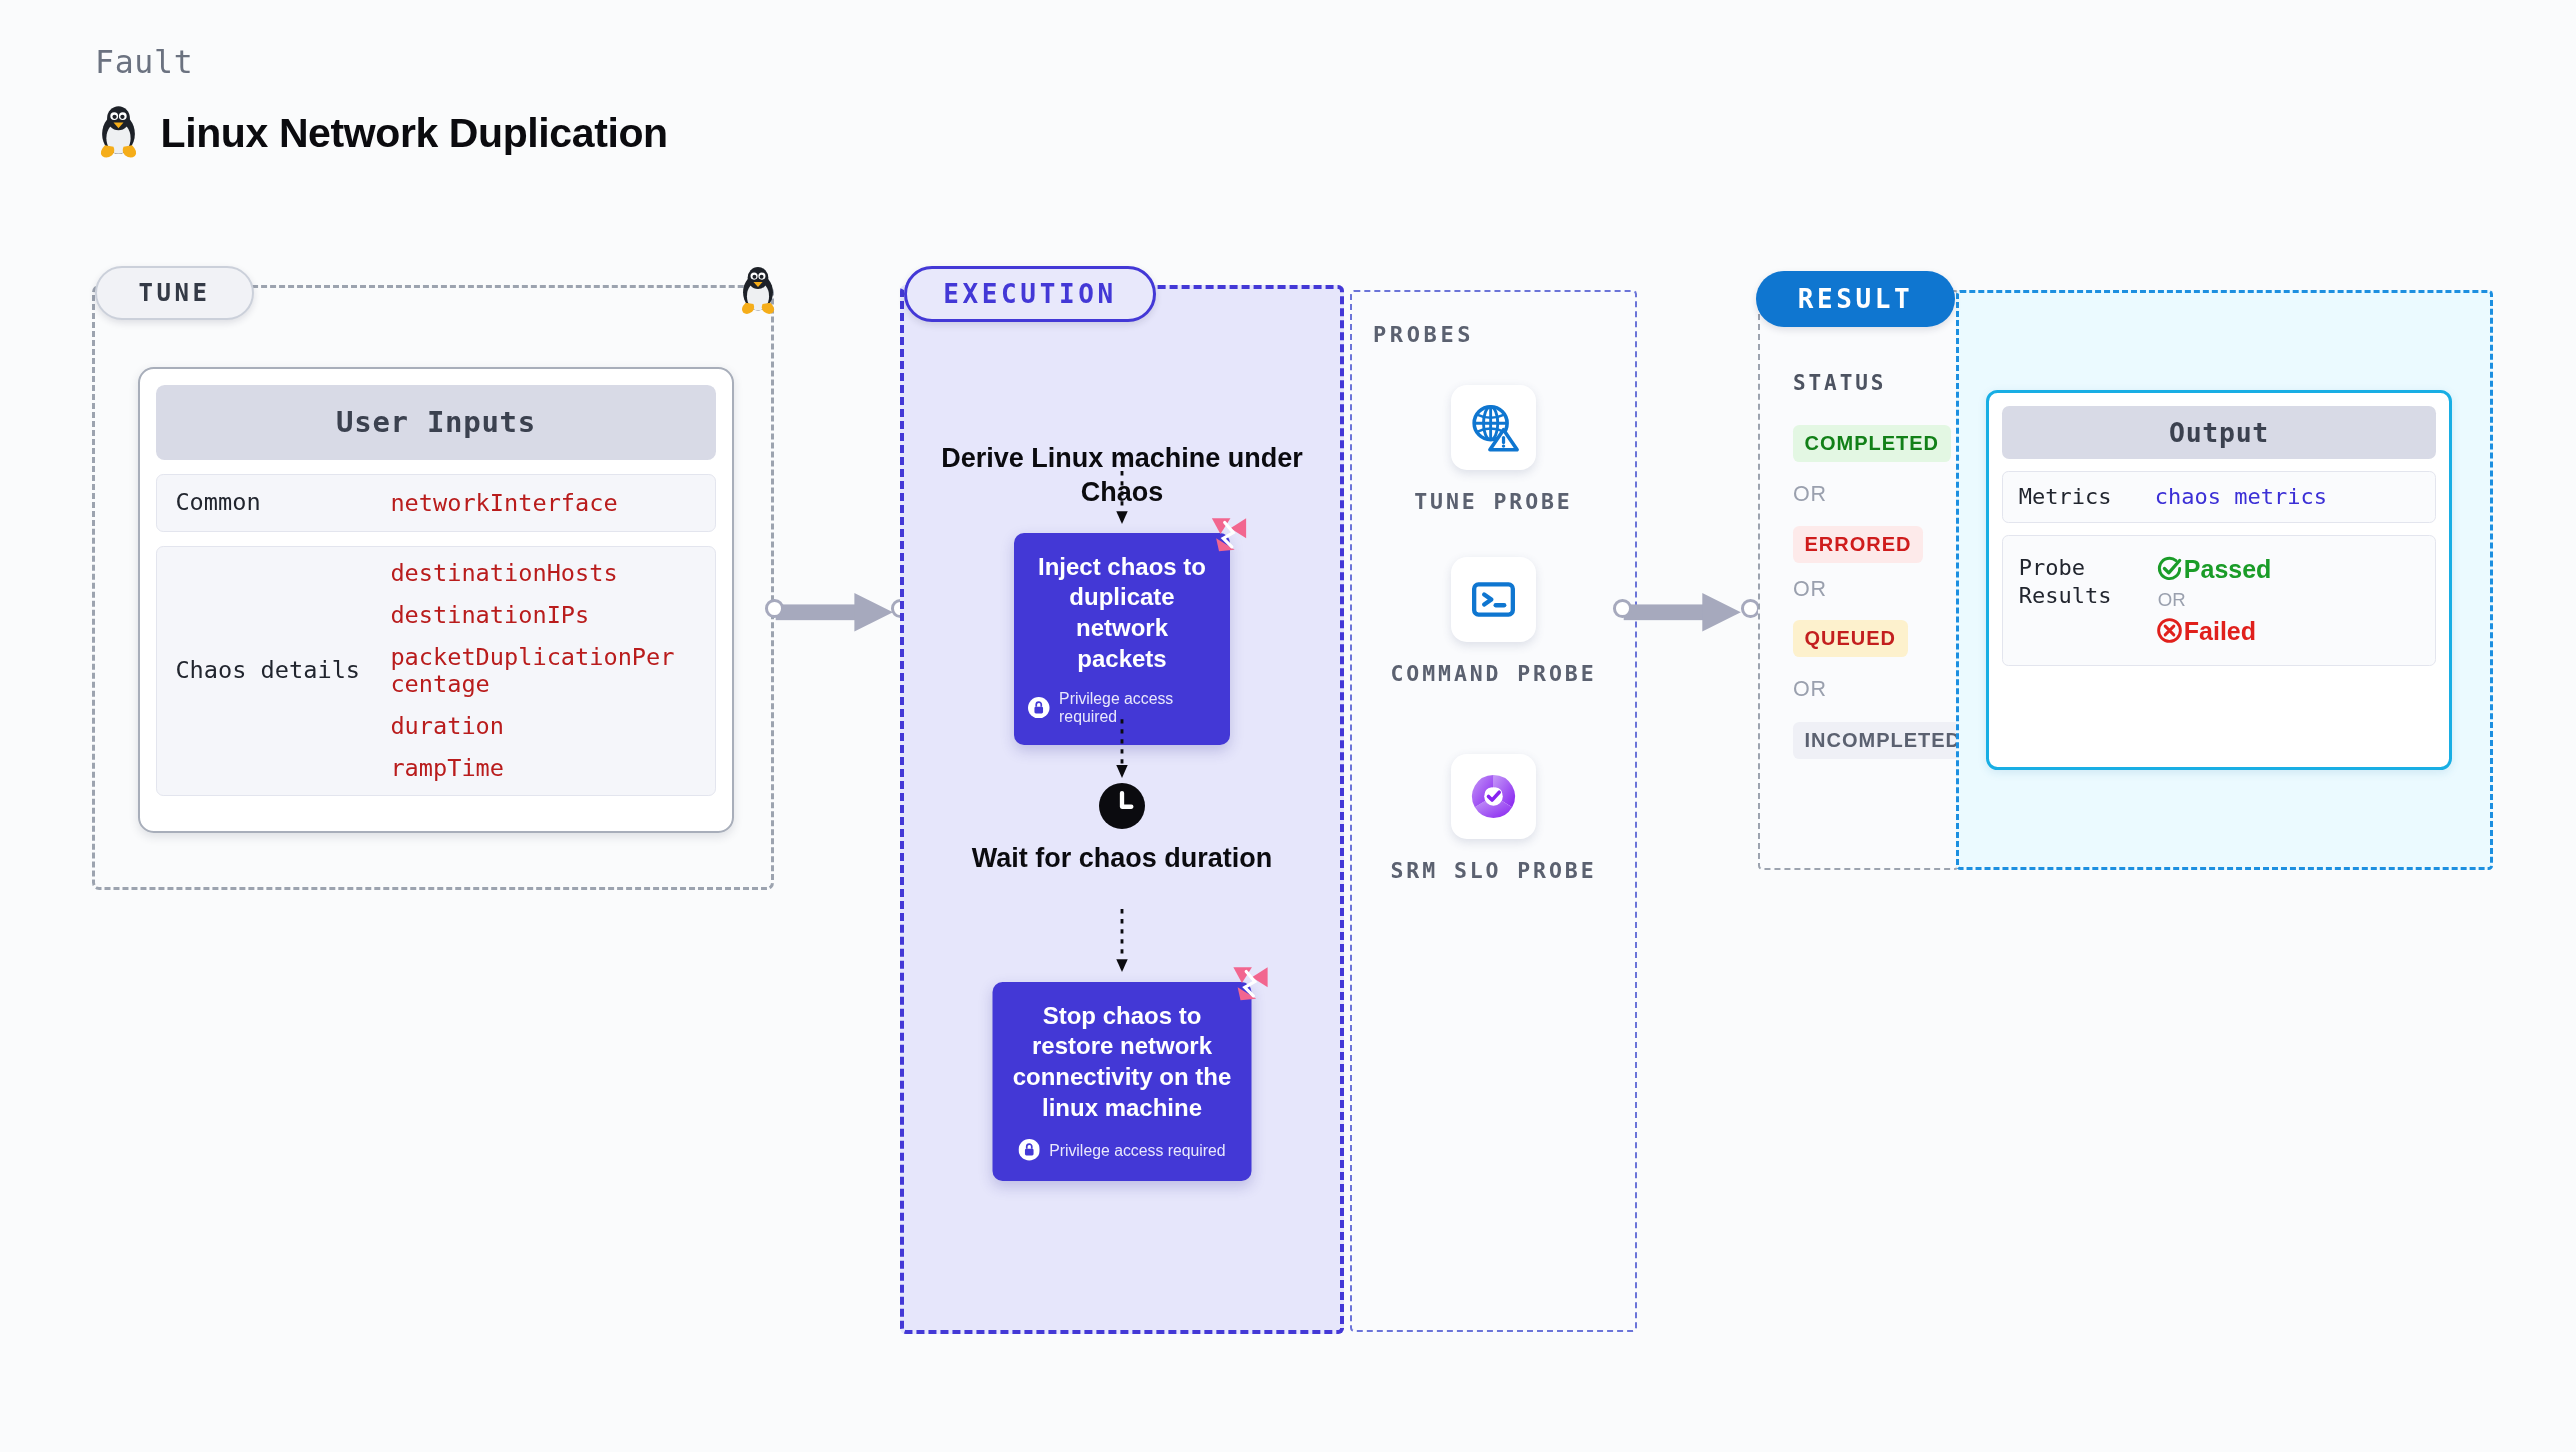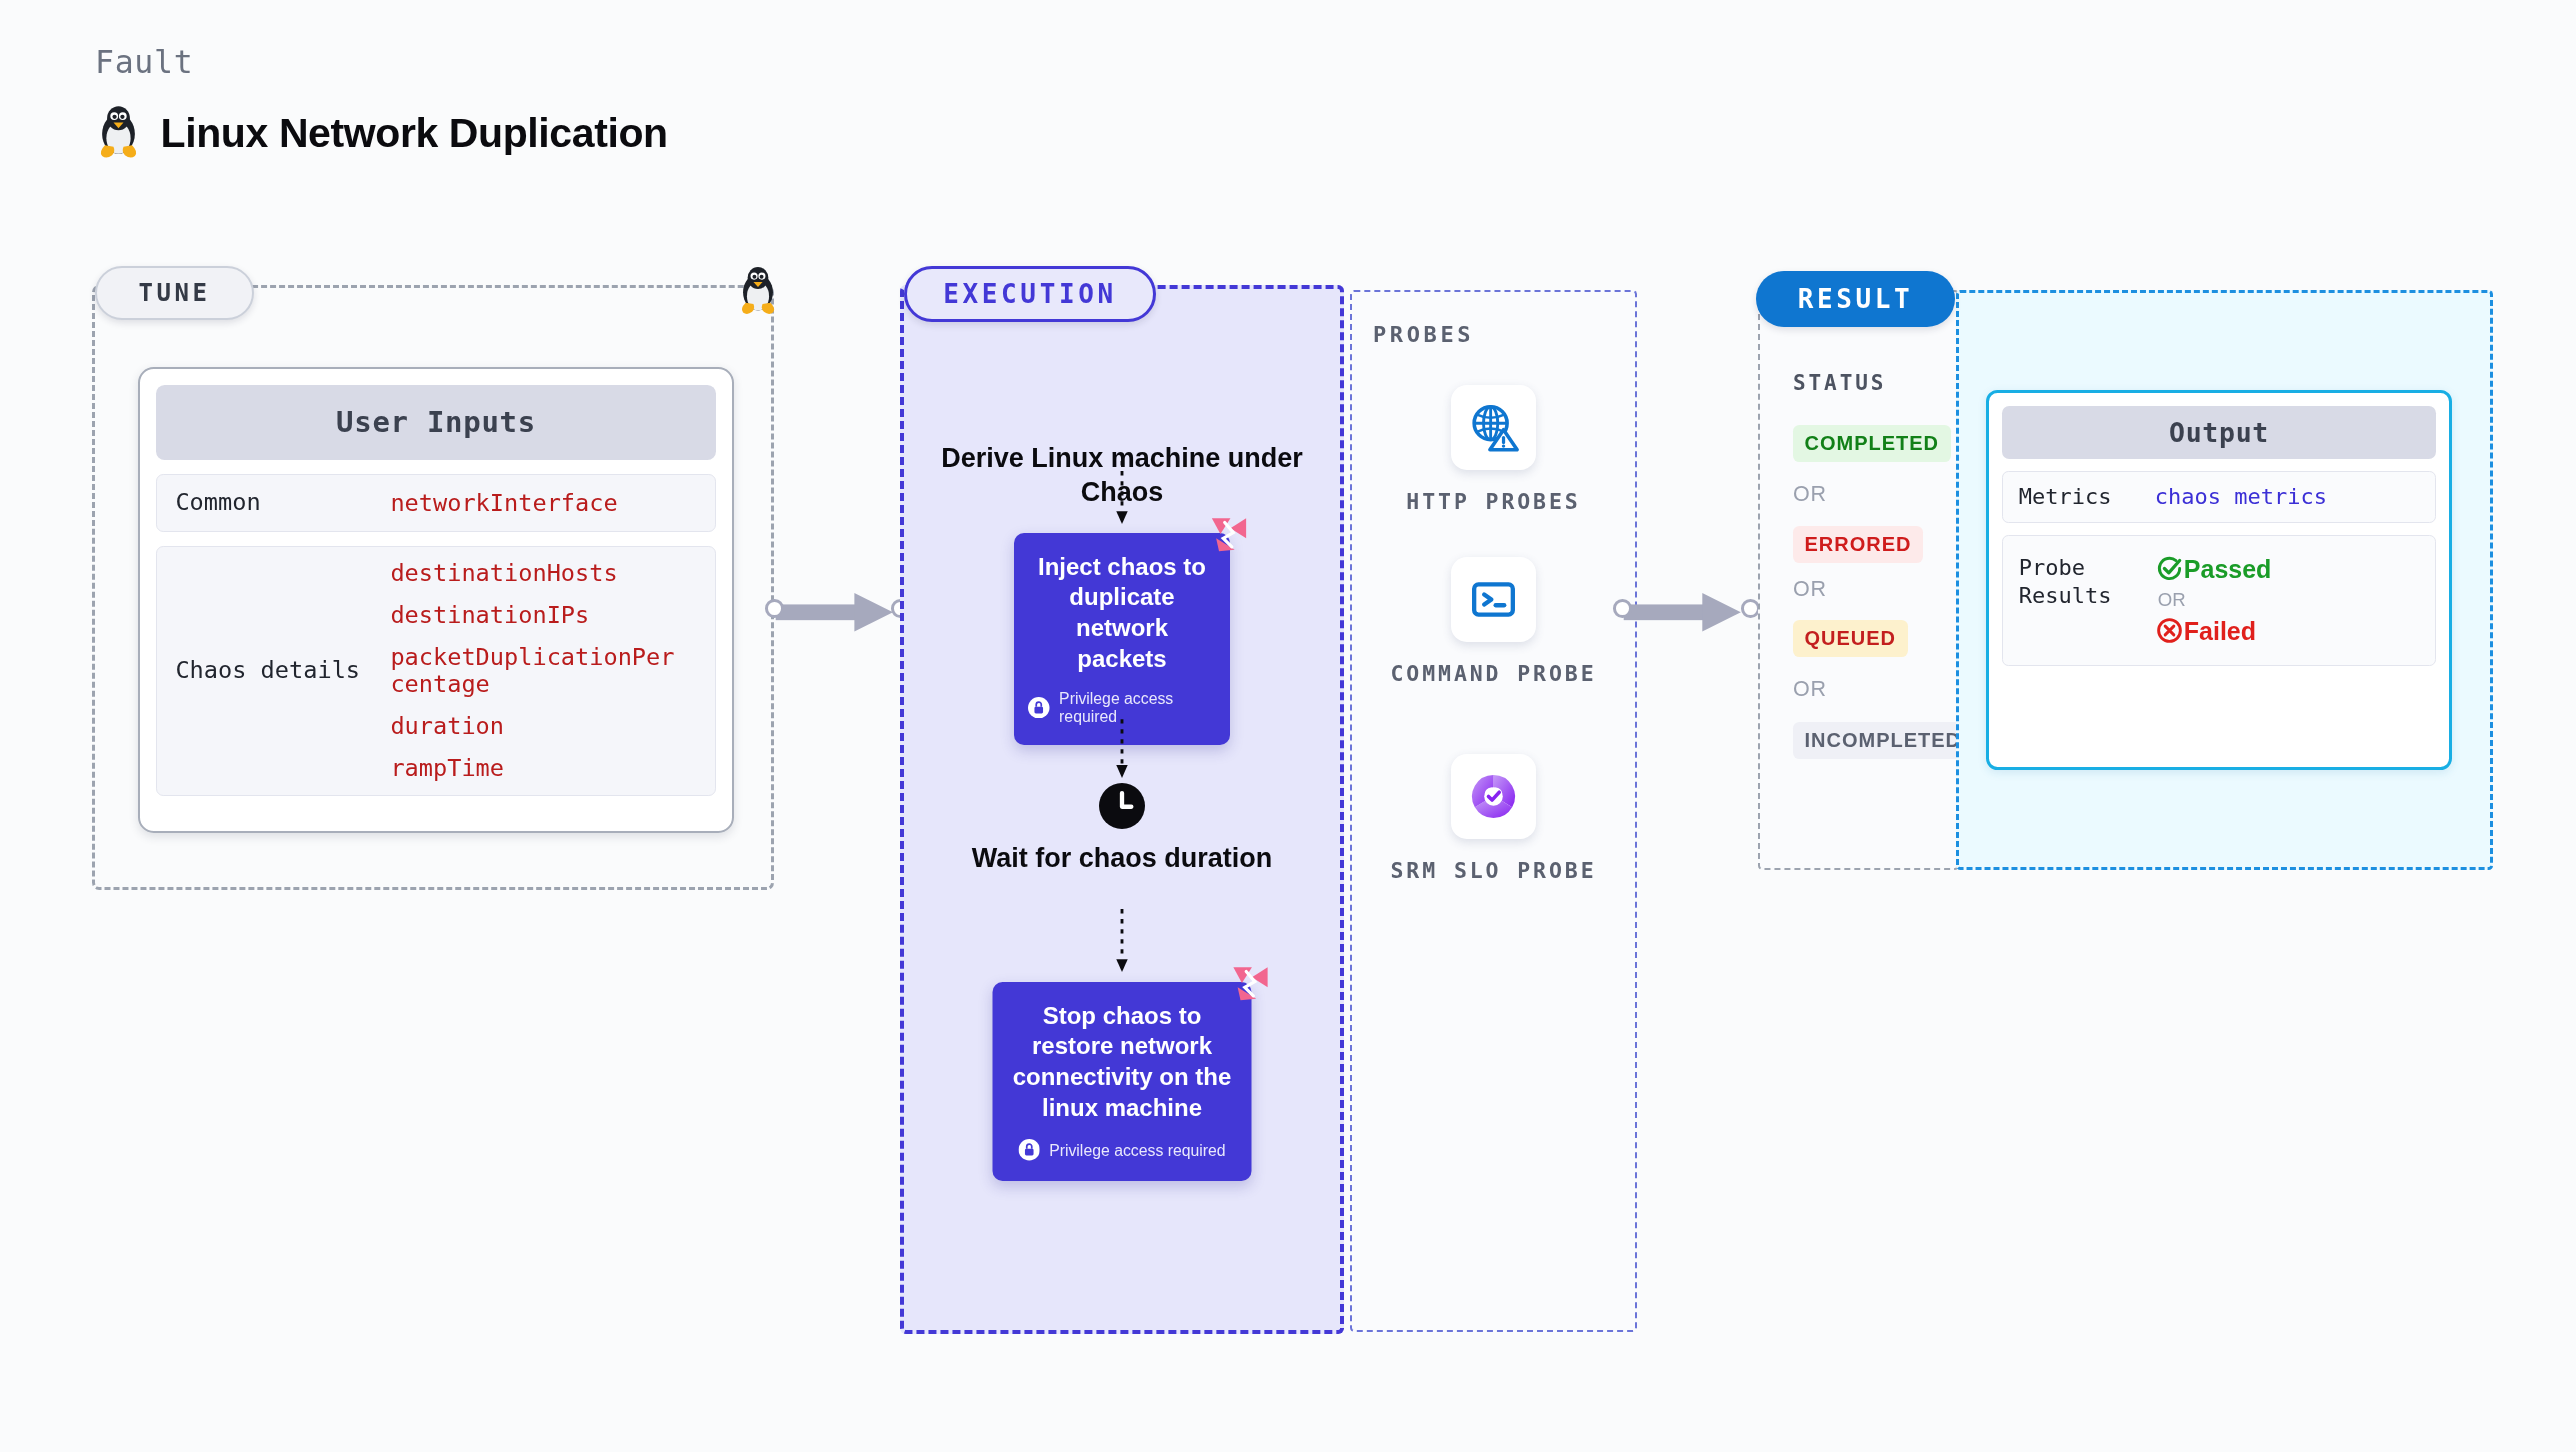--- a/index.html
+++ b/index.html
@@ -344,21 +344,21 @@
         <ellipse cx="33" cy="31" rx="10" ry="23" fill="none" stroke="#0f76d0" stroke-width="4"></ellipse>
         <line x1="10" y1="31" x2="56" y2="31" stroke="#0f76d0" stroke-width="4"></line>
         <line x1="33" y1="8" x2="33" y2="54" stroke="#0f76d0" stroke-width="4"></line>
         <path d="M14 19 q19 9 38 0" fill="none" stroke="#0f76d0" stroke-width="3.5"></path>
         <path d="M14 43 q19 -9 38 0" fill="none" stroke="#0f76d0" stroke-width="3.5"></path>
         <path d="M51 40 L70 68 L32 68 Z" fill="#ffffff" stroke="#0f76d0" stroke-width="5" stroke-linejoin="round"></path>
         <line x1="51" y1="51" x2="51" y2="58" stroke="#0f76d0" stroke-width="4.5" stroke-linecap="round"></line>
         <circle cx="51" cy="63" r="2.4" fill="#0f76d0"></circle>
       </svg>
     </div>
-    <div class="probe-label">HTTP PROBES</div>
+    <div class="probe-label">TUNE PROBE</div>
   </div>
 
   <div class="probe-item" style="top:265px;">
     <div class="probe-tile">
       <svg width="53" height="53" viewBox="0 0 74 74">
         <rect x="10" y="16" width="54" height="42" rx="6" fill="none" stroke="#0f76d0" stroke-width="6"></rect>
         <path d="M24 30 L34 37 L24 44" fill="none" stroke="#0f76d0" stroke-width="6" stroke-linecap="round" stroke-linejoin="round"></path>
         <line x1="40" y1="45" x2="52" y2="45" stroke="#0f76d0" stroke-width="6" stroke-linecap="round"></line>
       </svg>
     </div>

